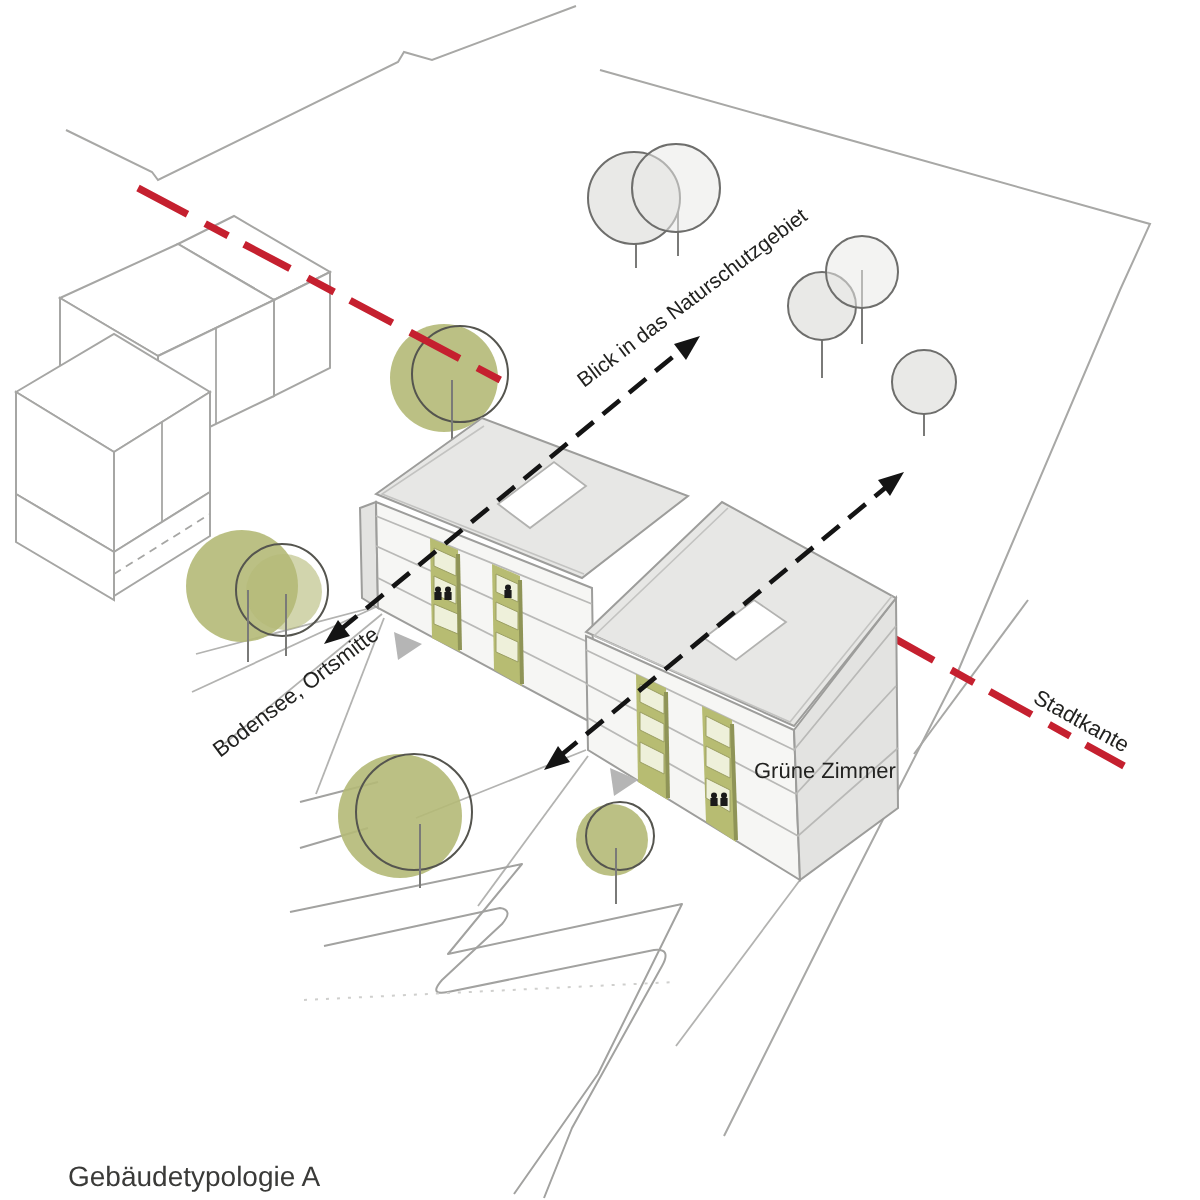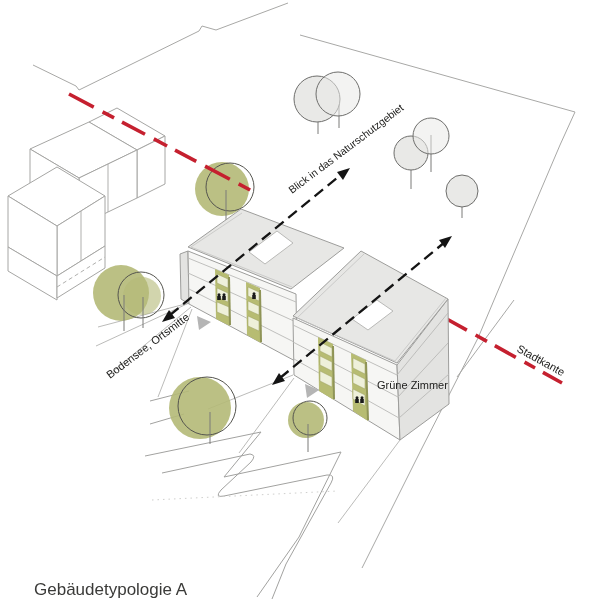--- a/index.html
+++ b/index.html
@@ -22,21 +22,21 @@
   .trunk{stroke:#7a7a78;stroke-width:1;fill:none;}
   .treeoutline{fill:none;stroke:#55554f;stroke-width:1;}
   .gtree{fill:#e9e9e7;stroke:#6e6e6c;stroke-width:1;}
   .arrowshaft{stroke:#141414;stroke-width:2.3;fill:none;stroke-dasharray:11 6;}
   .arrowhead{fill:#141414;stroke:none;}
   .tri{fill:#b5b5b5;stroke:none;}
   .fig{fill:#1a1a1a;stroke:none;}
   .dots{stroke:#cfcfcd;stroke-width:1;stroke-dasharray:1.5 4;fill:none;}
   .lbl{fill:#222220;font-size:11px;font-family:"Liberation Sans",sans-serif;}
   .lbl-small{fill:#222220;font-size:10.5px;font-family:"Liberation Sans",sans-serif;}
-  .title{position:absolute;left:34px;top:580px;font-size:17px;color:#3a3a38;
+  .title{position:absolute;left:34px;top:580px;font-size:14px;color:#3a3a38;
          font-family:"Liberation Sans",sans-serif;}
 </style>
 </head>
 <body>
 
 <div class="stage">
 <svg width="600" height="600" viewBox="0 0 600 600">
 
   <g>
     <path class="road" d="M33,65 L76,86 L79,90 L199,31 L202,26 L216,30 L288,3"></path>

